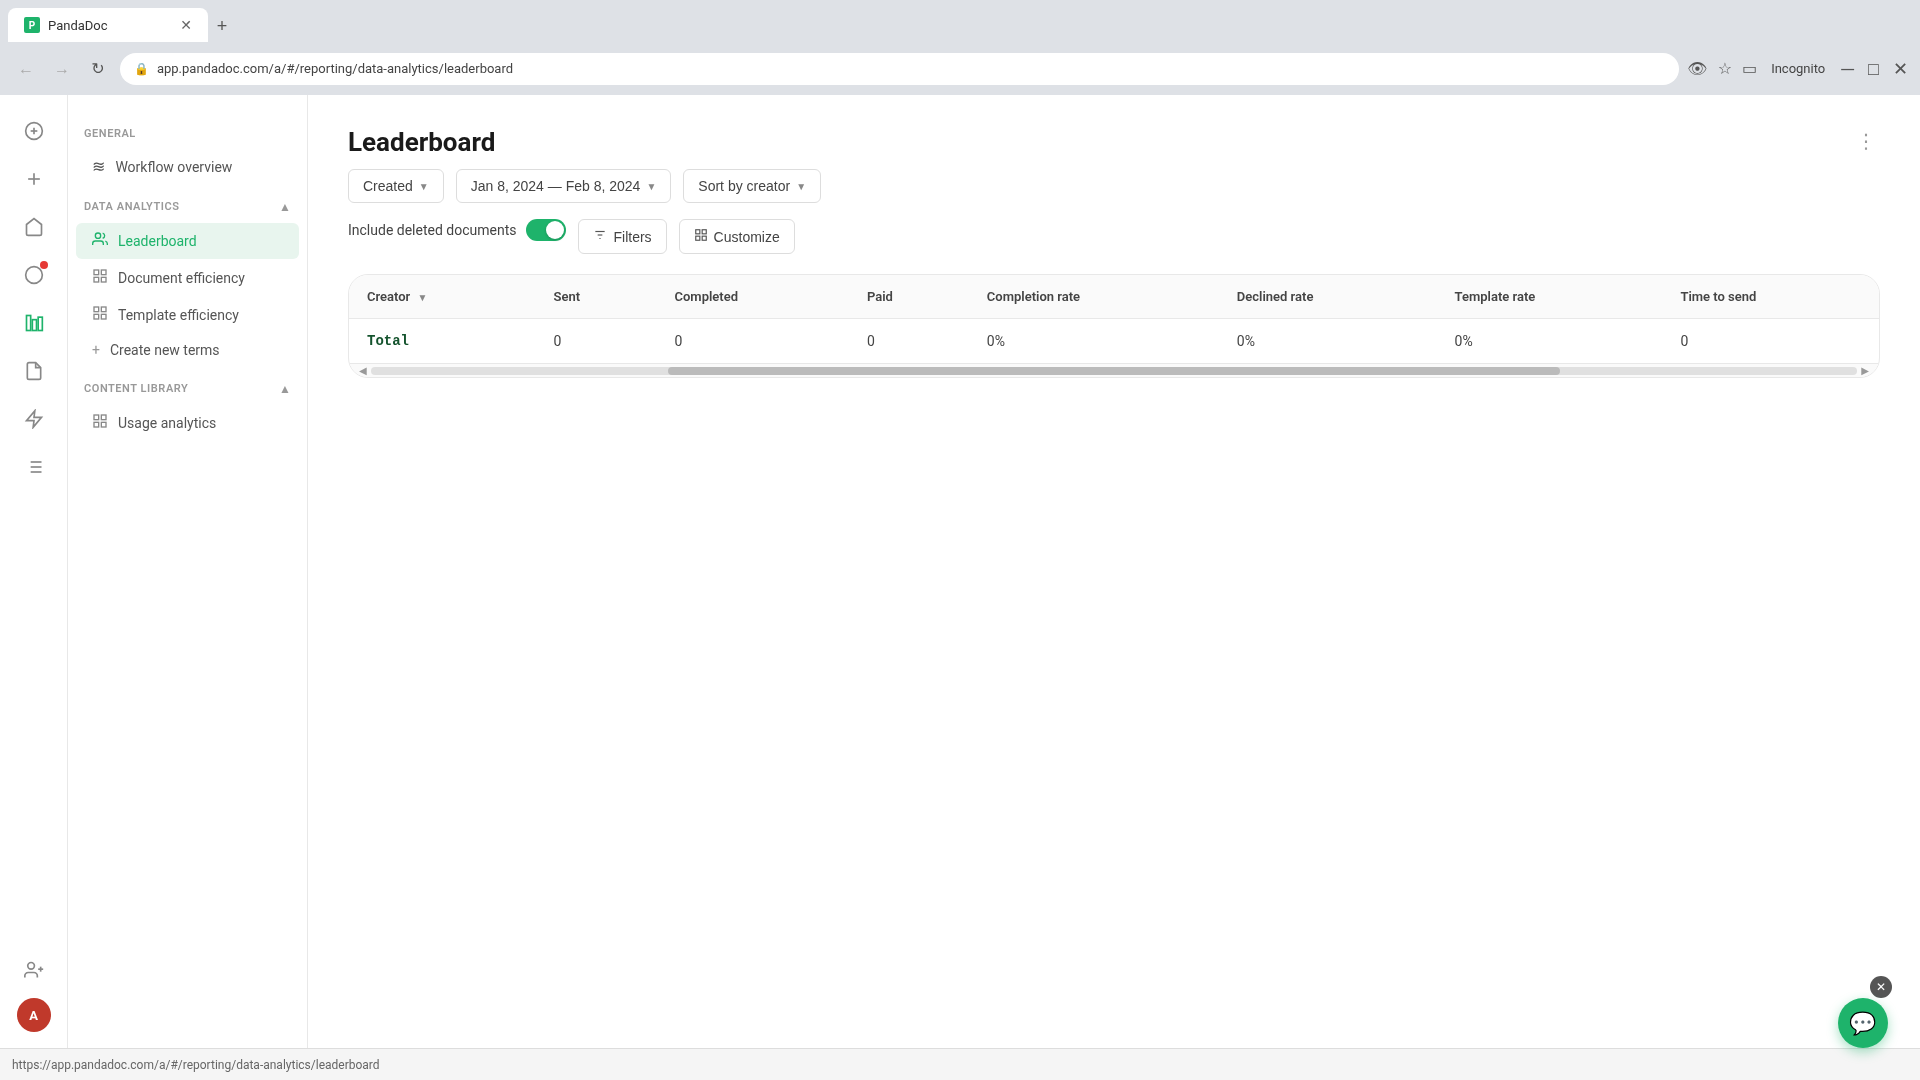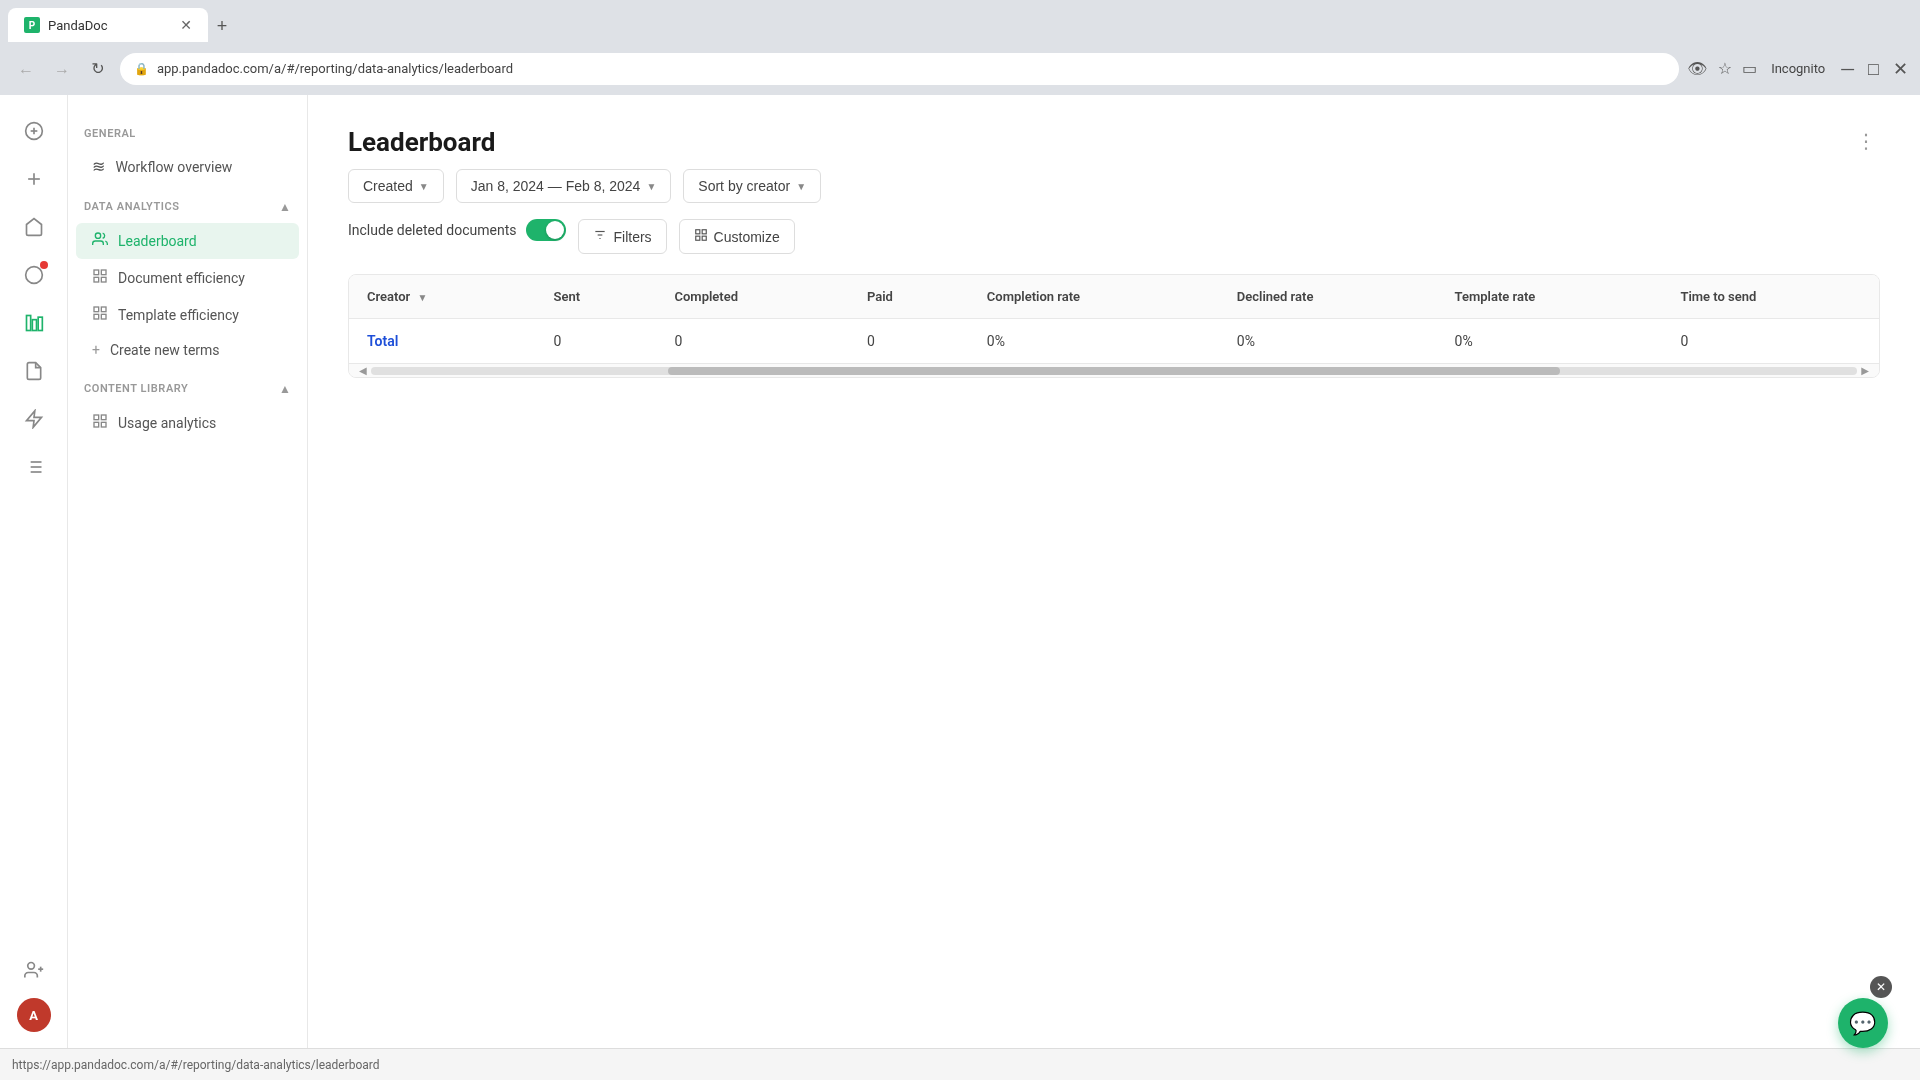--- a/index.html
+++ b/index.html
@@ -61,30 +61,30 @@
 
     
     .filters-row { display: flex; align-items: flex-start; gap: 12px; margin-bottom: 16px; flex-wrap: wrap; }
     .filter-btn { display: flex; align-items: center; gap: 6px; padding: 8px 14px; border: 1px solid #ddd; border-radius: 6px; background: #fff; font-size: 14px; color: #444; cursor: pointer; white-space: nowrap; }
     .filter-btn .chevron { font-size: 10px; color: #888; }
     .toggle-row { display: flex; align-items: center; gap: 10px; font-size: 14px; color: #444; }
     .toggle-switch { width: 40px; height: 22px; background: #1eb36b; border-radius: 11px; position: relative; cursor: pointer; }
     .toggle-switch .knob { width: 18px; height: 18px; background: #fff; border-radius: 50%; position: absolute; top: 2px; right: 2px; box-shadow: 0 1px 3px rgba(0,0,0,0.2); }
 
     
-    .table-container { border: 1px solid #e8e8e8; border-radius: 8px; overflow: hidden; }
+    .table-container { border: 1px solid #e8e8e8; border-radius: 20px; overflow: hidden; }
     .data-table { width: 100%; border-collapse: collapse; font-size: 14px; }
     .data-table thead tr { background: #fafafa; border-bottom: 1px solid #e8e8e8; }
     .data-table th { padding: 14px 18px; text-align: left; font-weight: 600; color: #444; font-size: 13px; white-space: nowrap; }
     .data-table th.sortable { cursor: pointer; }
     .data-table th .sort-arrow { font-size: 10px; color: #888; margin-left: 4px; }
     .data-table tbody tr { border-bottom: 1px solid #f0f0f0; }
     .data-table tbody tr:last-child { border-bottom: none; }
     .data-table td { padding: 14px 18px; color: #444; }
-    .data-table td.total-label { font-weight: 600; color: #1d4ed8; }
+    .data-table td.total-label { font-weight: 600; color: #14532d; font-family: Liberation Mono, monospace; }
 
     
     .scrollbar-row { height: 14px; background: #fafafa; border-top: 1px solid #e8e8e8; display: flex; align-items: center; padding: 2px 6px; position: relative; }
     .scrollbar-track { flex: 1; height: 8px; background: #e0e0e0; border-radius: 4px; position: relative; }
     .scrollbar-thumb { width: 60%; height: 100%; background: #bbb; border-radius: 4px; position: absolute; left: 20%; }
     .scroll-arrow { font-size: 10px; color: #999; cursor: pointer; padding: 0 4px; }
 
     
     .chat-btn { position: fixed; bottom: 32px; right: 32px; width: 50px; height: 50px; background: #1eb36b; border-radius: 50%; display: flex; align-items: center; justify-content: center; cursor: pointer; box-shadow: 0 4px 12px rgba(30,179,107,0.4); }
     .chat-btn-icon { color: white; font-size: 22px; }

